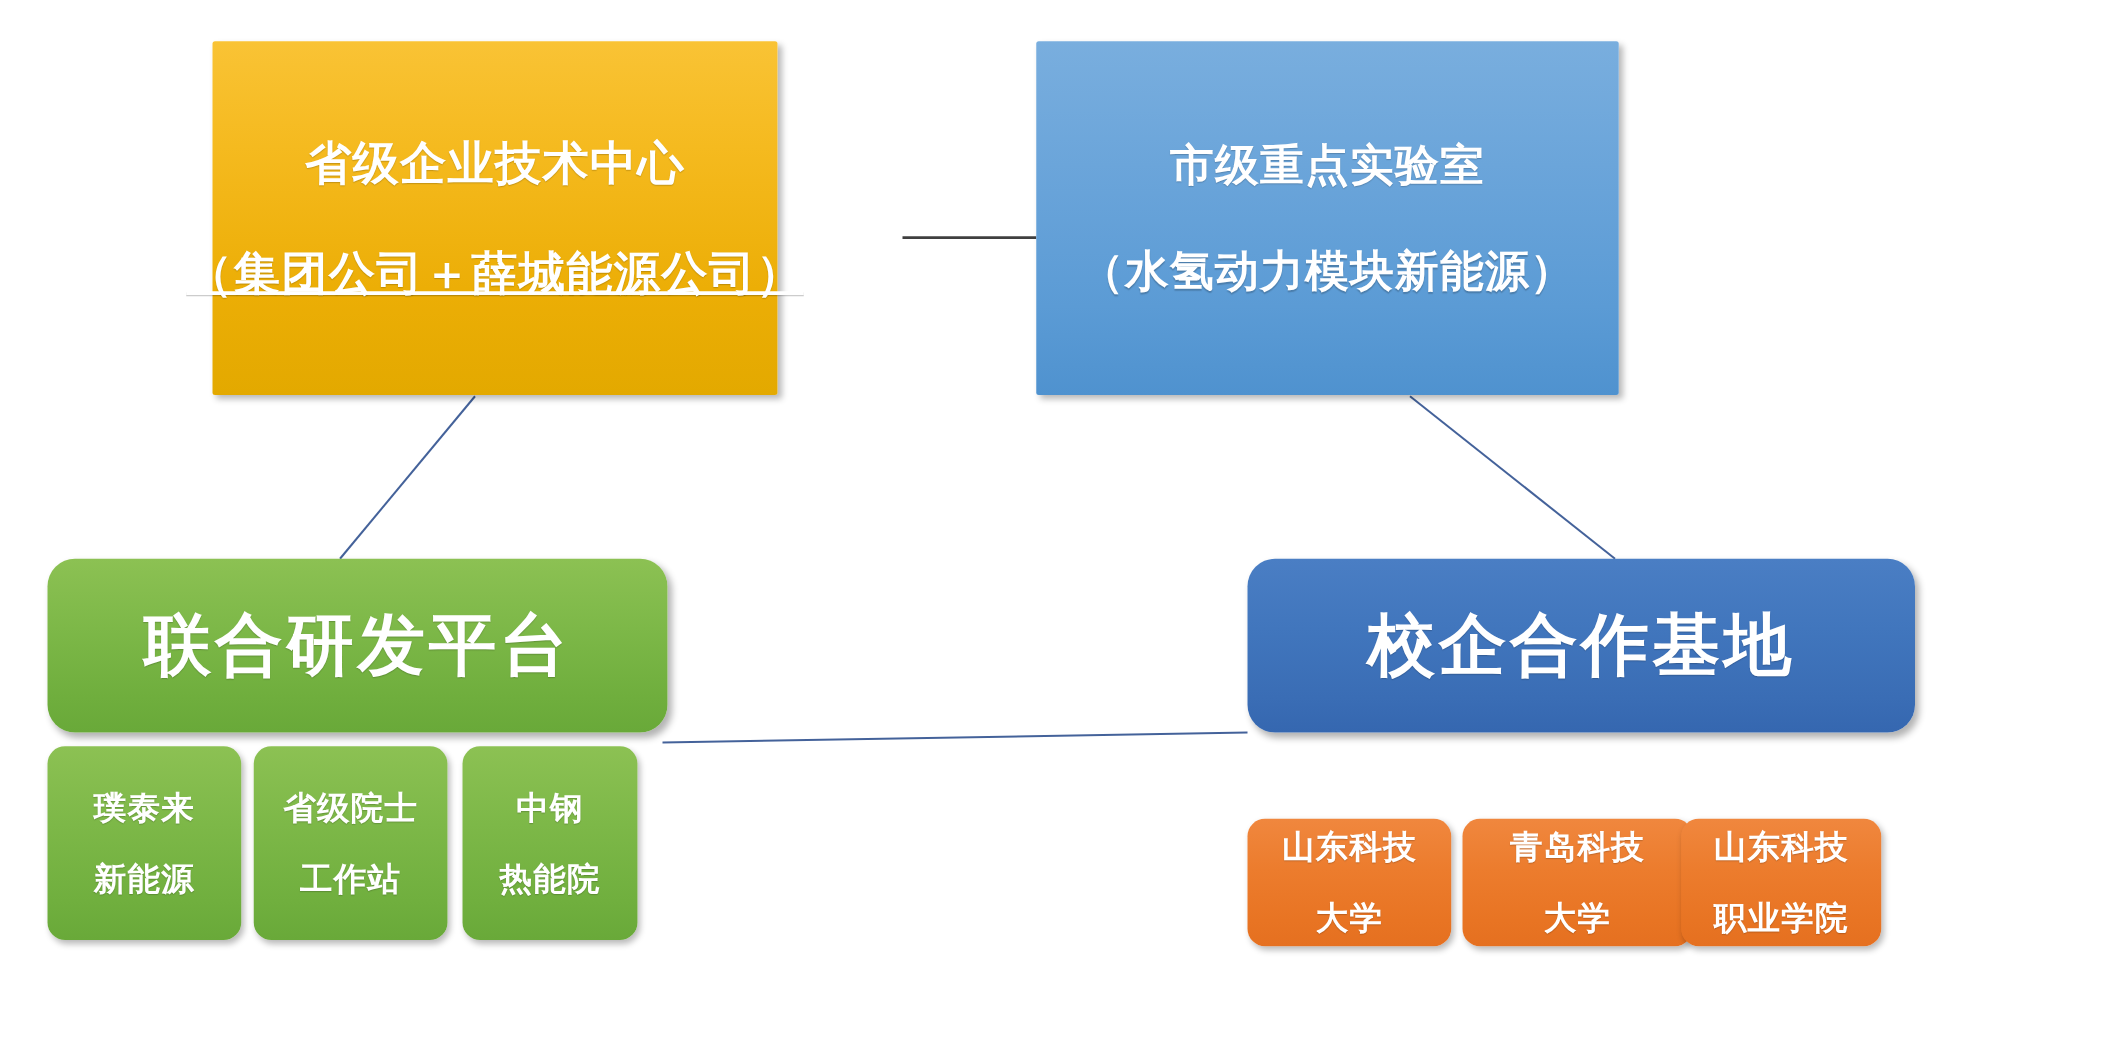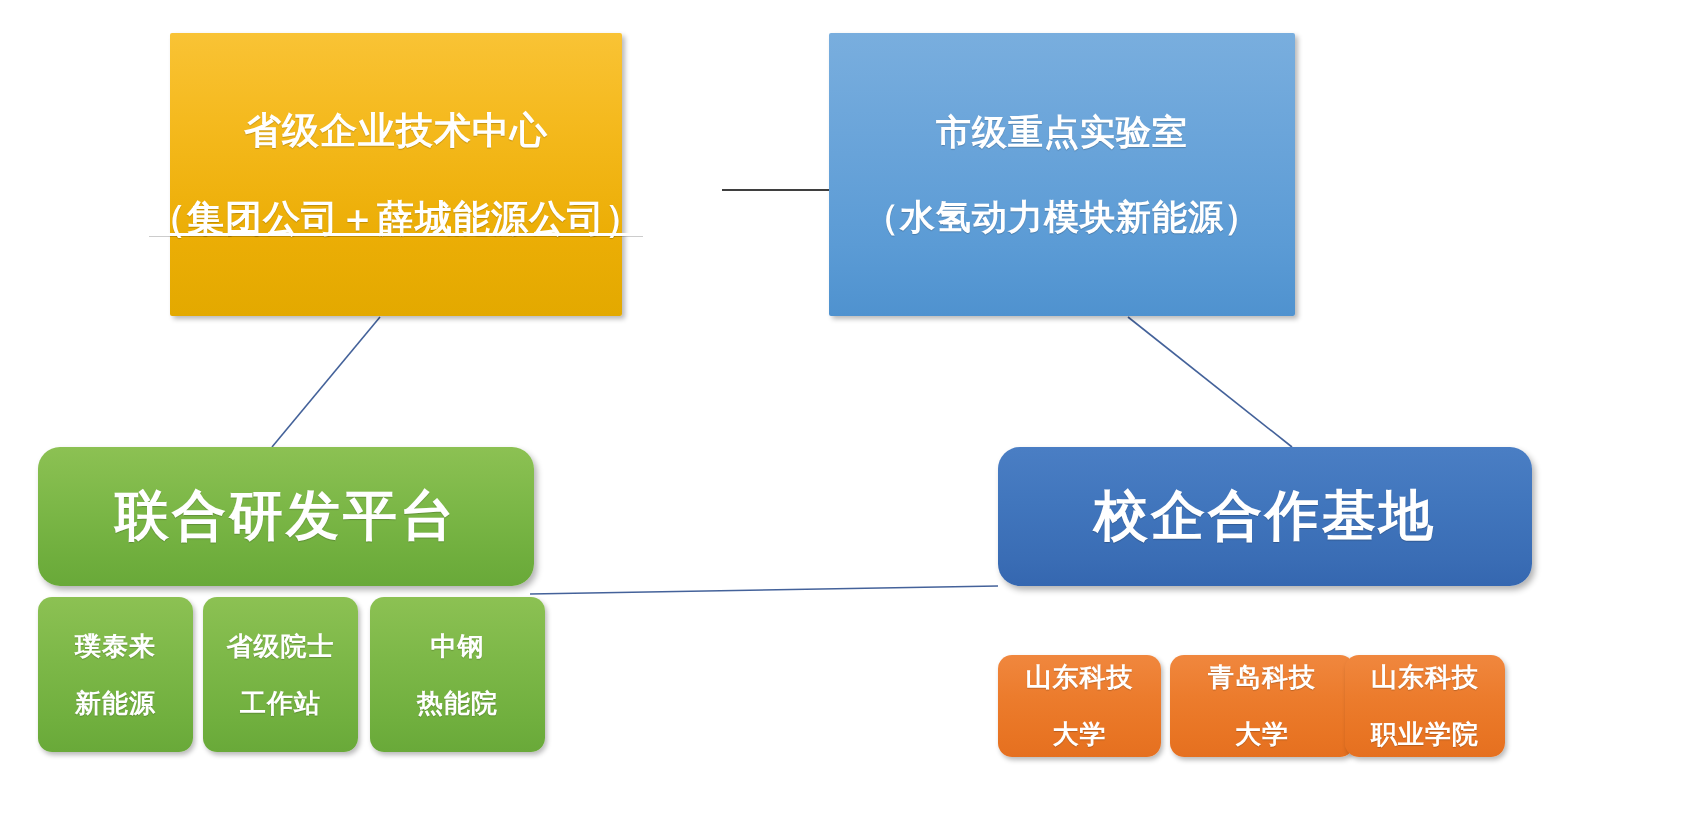--- a/index.html
+++ b/index.html
@@ -108,21 +108,21 @@
     background: linear-gradient(180deg, #8cc153 0%, #7db848 40%, #70af3e 80%, #69a939 100%);
     align-items: center;
   }
   .leaf-orange {
     background: linear-gradient(180deg, #f0873e 0%, #ec7c2d 40%, #e87423 80%, #e57020 100%);
     top: 655px;
     height: 102px;
   }
   #leaf-ptl-new-energy   { left: 38px;   width: 155px; }
   #leaf-academician-ws   { left: 203px;  width: 155px; }
-  #leaf-sinosteel-heat   { left: 370px;  width: 175px; }
+  #leaf-sinosteel-heat   { left: 370px;  width: 140px; }
 
   #leaf-sdust            { left: 998px;  width: 163px; }
   #leaf-qust             { left: 1170px; width: 184px; }
   #leaf-sdutvc           { left: 1345px; width: 160px; }
 </style>
 </head>
 <body>
 
 <div id="canvas">
 

